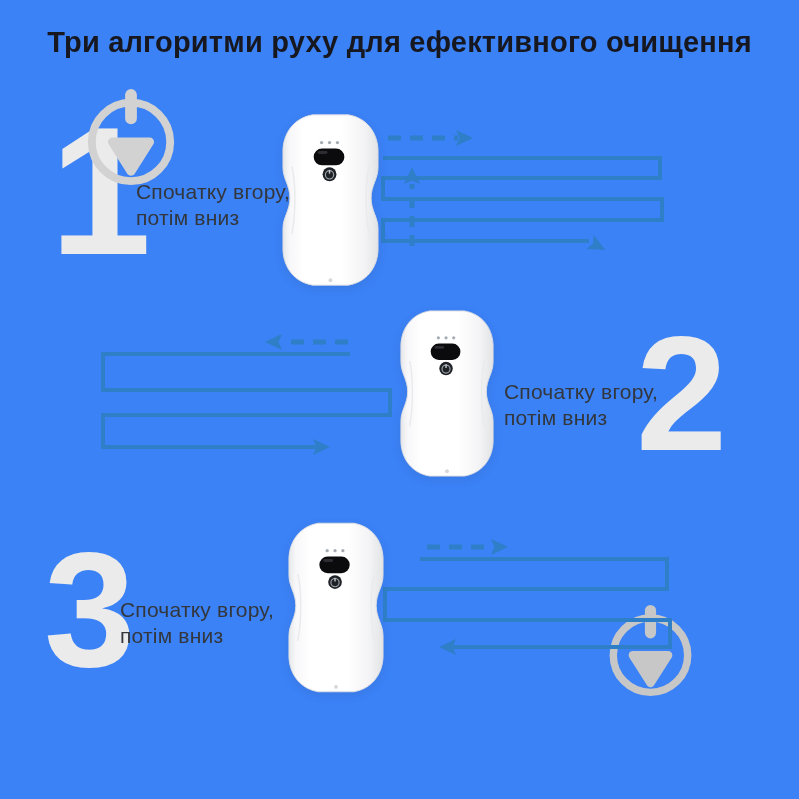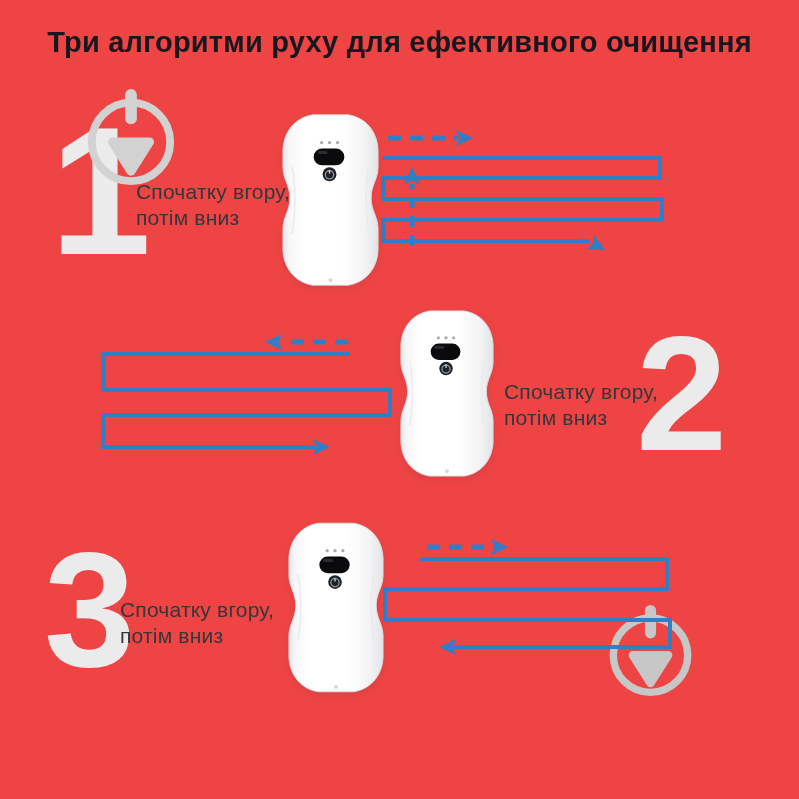--- a/index.html
+++ b/index.html
@@ -1,18 +1,18 @@
 <!DOCTYPE html>
 <html><head>
 <meta charset="utf-8">
 <style>
   html,body { margin:0; padding:0; background:#fff; }
   .canvas {
     position:relative; width:799px; height:799px; overflow:hidden;
-    background:#ef4444; font-family:"Liberation Sans", sans-serif;
+    background:#3b82f6; font-family:"Liberation Sans", sans-serif;
   }
   .title {
     position:absolute; top:26px; left:0; width:100%;
     text-align:center; font-size:29px; font-weight:bold;
     color:#17171f; letter-spacing:0.2px; white-space:nowrap;
   }
   .big-num {
     position:absolute; z-index:0; font-weight:bold; line-height:1;
     color:#ebebeb; user-select:none;
   }

